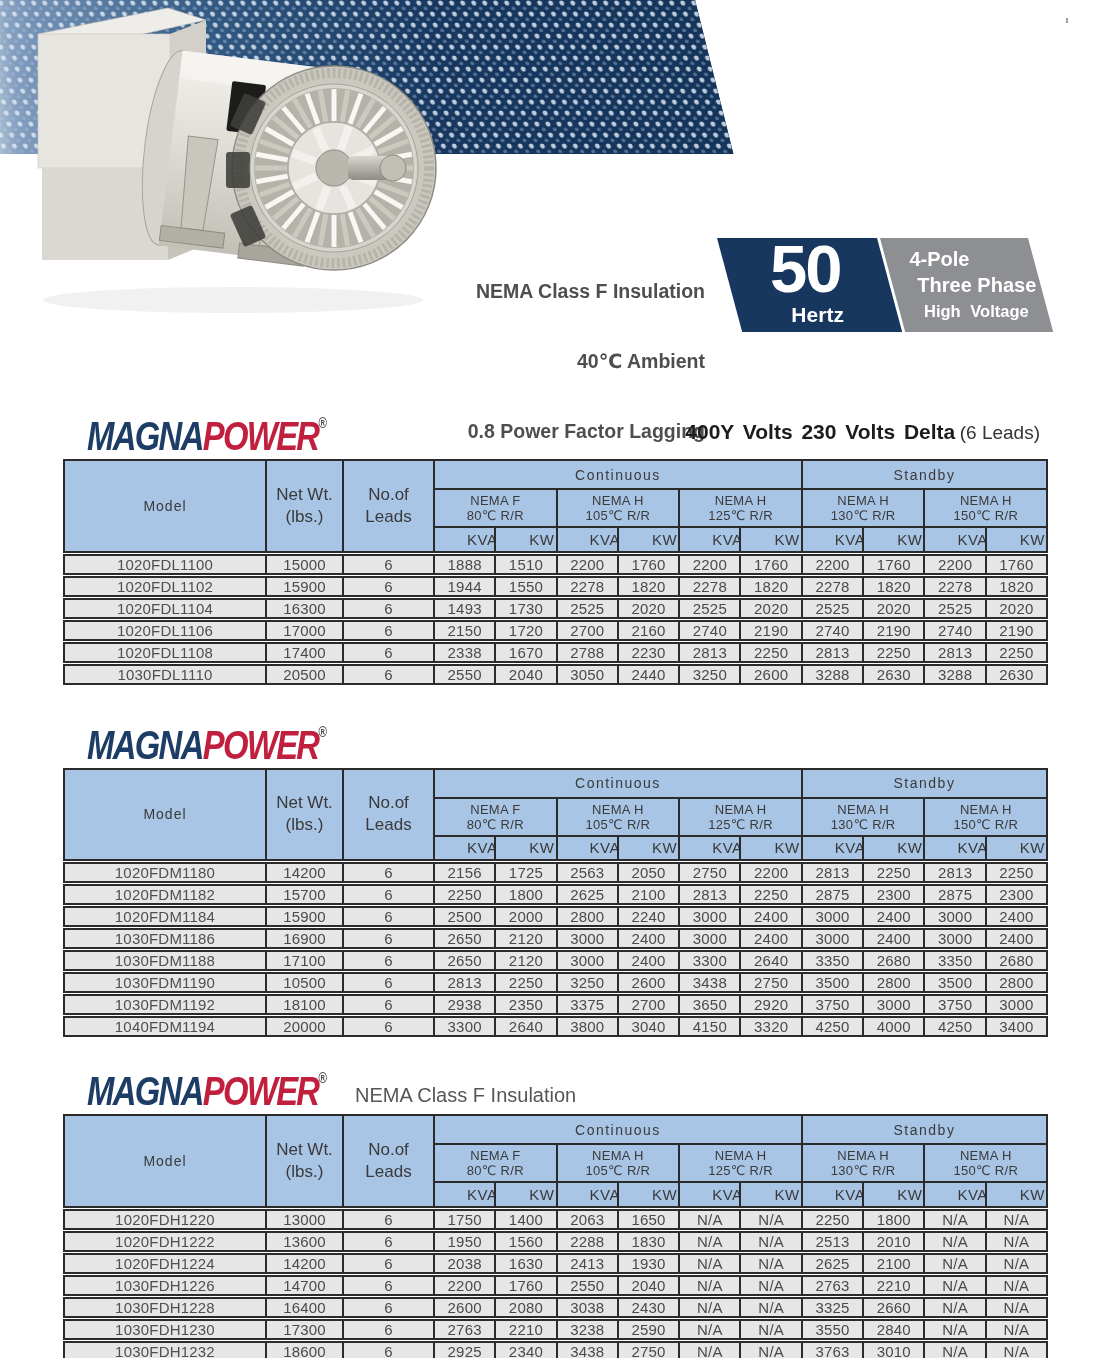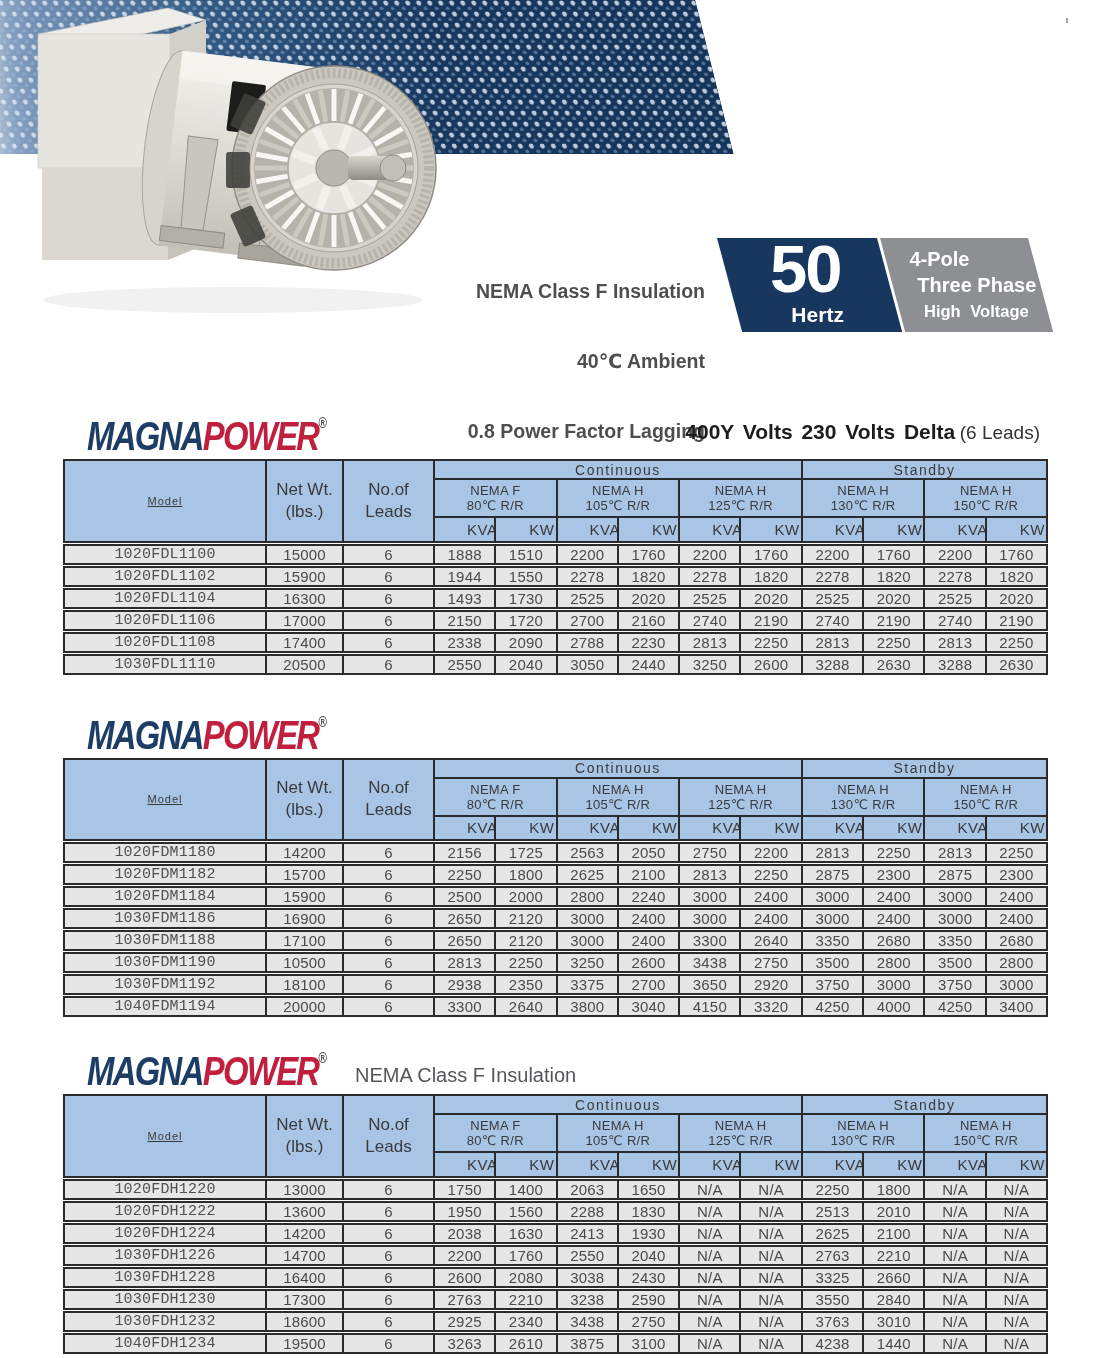--- a/index.html
+++ b/index.html
@@ -56,30 +56,30 @@
     vertical-align:22px; }
   .tbl-note { position:absolute; left:292px; bottom:4px; font-size:20px; color:#55565a; }
   .tbl-title { position:absolute; right:6px; bottom:12px; white-space:pre; }
   .title-main { font-size:21px; font-weight:bold; color:#1c1c1c; word-spacing:3px; }
   .title-suffix { font-size:19px; font-weight:normal; color:#343434; }
 
   table { border-collapse:collapse; table-layout:fixed; width:983px; background:#fff; }
   th,td { border:2px solid #2b2b2b; text-align:center; vertical-align:middle;
     overflow:hidden; padding:0; }
   thead th { background:#a9c5e6; font-weight:normal; color:#3a3a3a; }
-  .h-group { font-size:14px; letter-spacing:1.5px; height:19px; }
+  .h-group { font-size:14px; letter-spacing:1.5px; height:29px; }
   .h-nema  { font-size:13px; line-height:15px; height:38px; letter-spacing:.3px; }
   .h-unit  { font-size:15px; height:26px; letter-spacing:.5px;padding-left:32px; }
-  .h-model { font-size:11px; letter-spacing:1px;text-decoration:underline; }
+  .h-model { font-size:14px; letter-spacing:1px; }
   .h-two   { font-size:17px; line-height:22px; }
   tbody td { background:#e6e6e6; font-size:15px; color:#4a4a4a;
     border-top:5px double #2b2b2b; letter-spacing:.2px; }
   .t6 tbody td { height:17px; }
   .t8 tbody td { height:19px; }
-  .c-model { color:#4f4f4f;font-family:Liberation Mono, monospace; }
+  .c-model { color:#4f4f4f; }
 </style>
 </head>
 <body>
 
 <div class="hero">
   <div class="banner"></div>
   <div class="stray-mark"></div>
 
   <svg class="photo" viewBox="0 0 432 345">
     <defs>
@@ -322,21 +322,21 @@
           <td>2740</td>
           <td>2190</td>
           <td>2740</td>
           <td>2190</td>
         </tr>
         <tr>
           <td class="c-model">1020FDL1108</td>
           <td>17400</td>
           <td>6</td>
           <td>2338</td>
-          <td>2090</td>
+          <td>1670</td>
           <td>2788</td>
           <td>2230</td>
           <td>2813</td>
           <td>2250</td>
           <td>2813</td>
           <td>2250</td>
           <td>2813</td>
           <td>2250</td>
         </tr>
         <tr>

